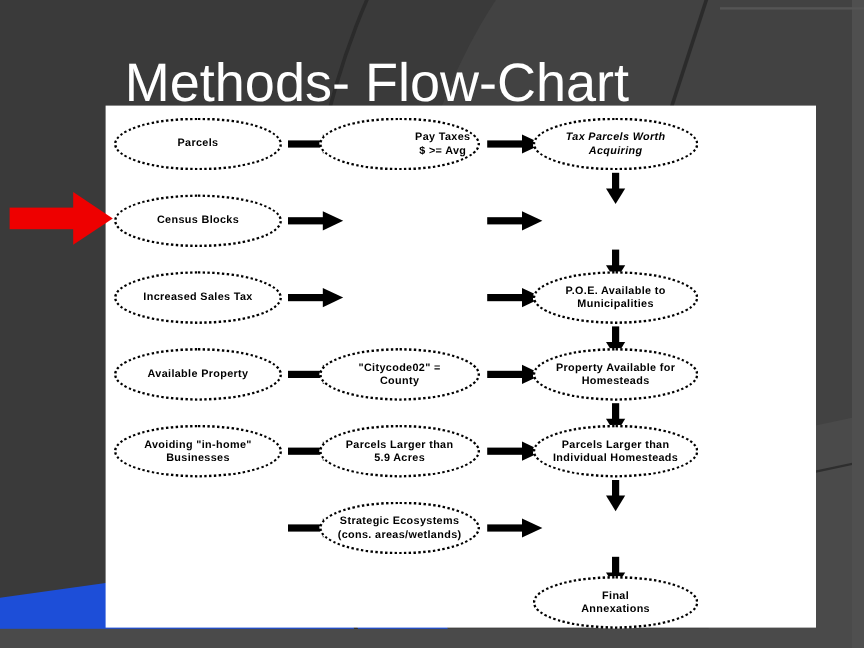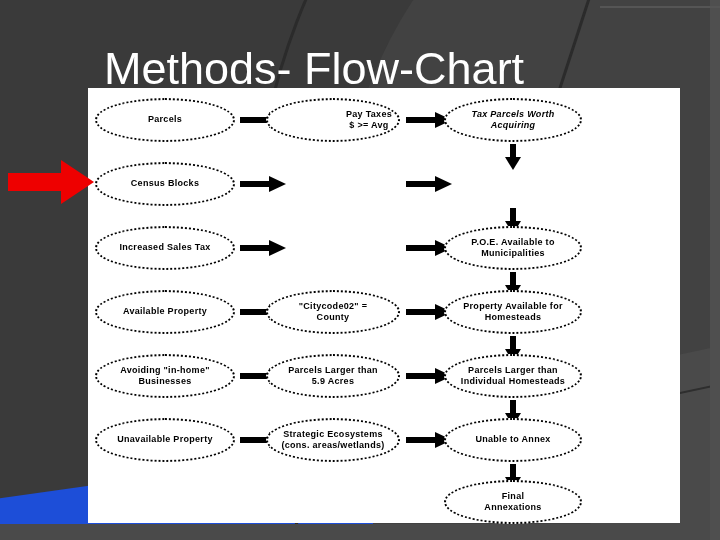--- a/index.html
+++ b/index.html
@@ -275,39 +275,33 @@
       <span>
         <span>Parcels Larger than</span><br>
         <span>Individual Homesteads</span>
       </span>
     </div>
     <div class="varrow" style="left:417px;top:312px;">
       <div class="shaft"></div>
         <div class="head"></div>
     </div>
 
-    <div class="oval col1" style="top:330px;">
-      <span>Unavailable Property</span>
-    </div>
     <div class="harrow" style="left:152px;top:344px;">
       <div class="shaft"></div>
         <div class="head"></div>
     </div>
     <div class="oval col2" style="top:330px;">
       <span>
         <span>Strategic Ecosystems</span><br>
         <span>(cons. areas/wetlands)</span>
       </span>
     </div>
     <div class="harrow" style="left:318px;top:344px;">
       <div class="shaft"></div>
         <div class="head"></div>
-    </div>
-    <div class="oval col3" style="top:330px;">
-      <span>Unable to Annex</span>
     </div>
     <div class="varrow" style="left:417px;top:376px;">
       <div class="shaft"></div>
         <div class="head"></div>
     </div>
 
     <div class="oval col3" style="top:392px;">
       <span>
         <span>Final</span><br>
         <span>Annexations</span>

